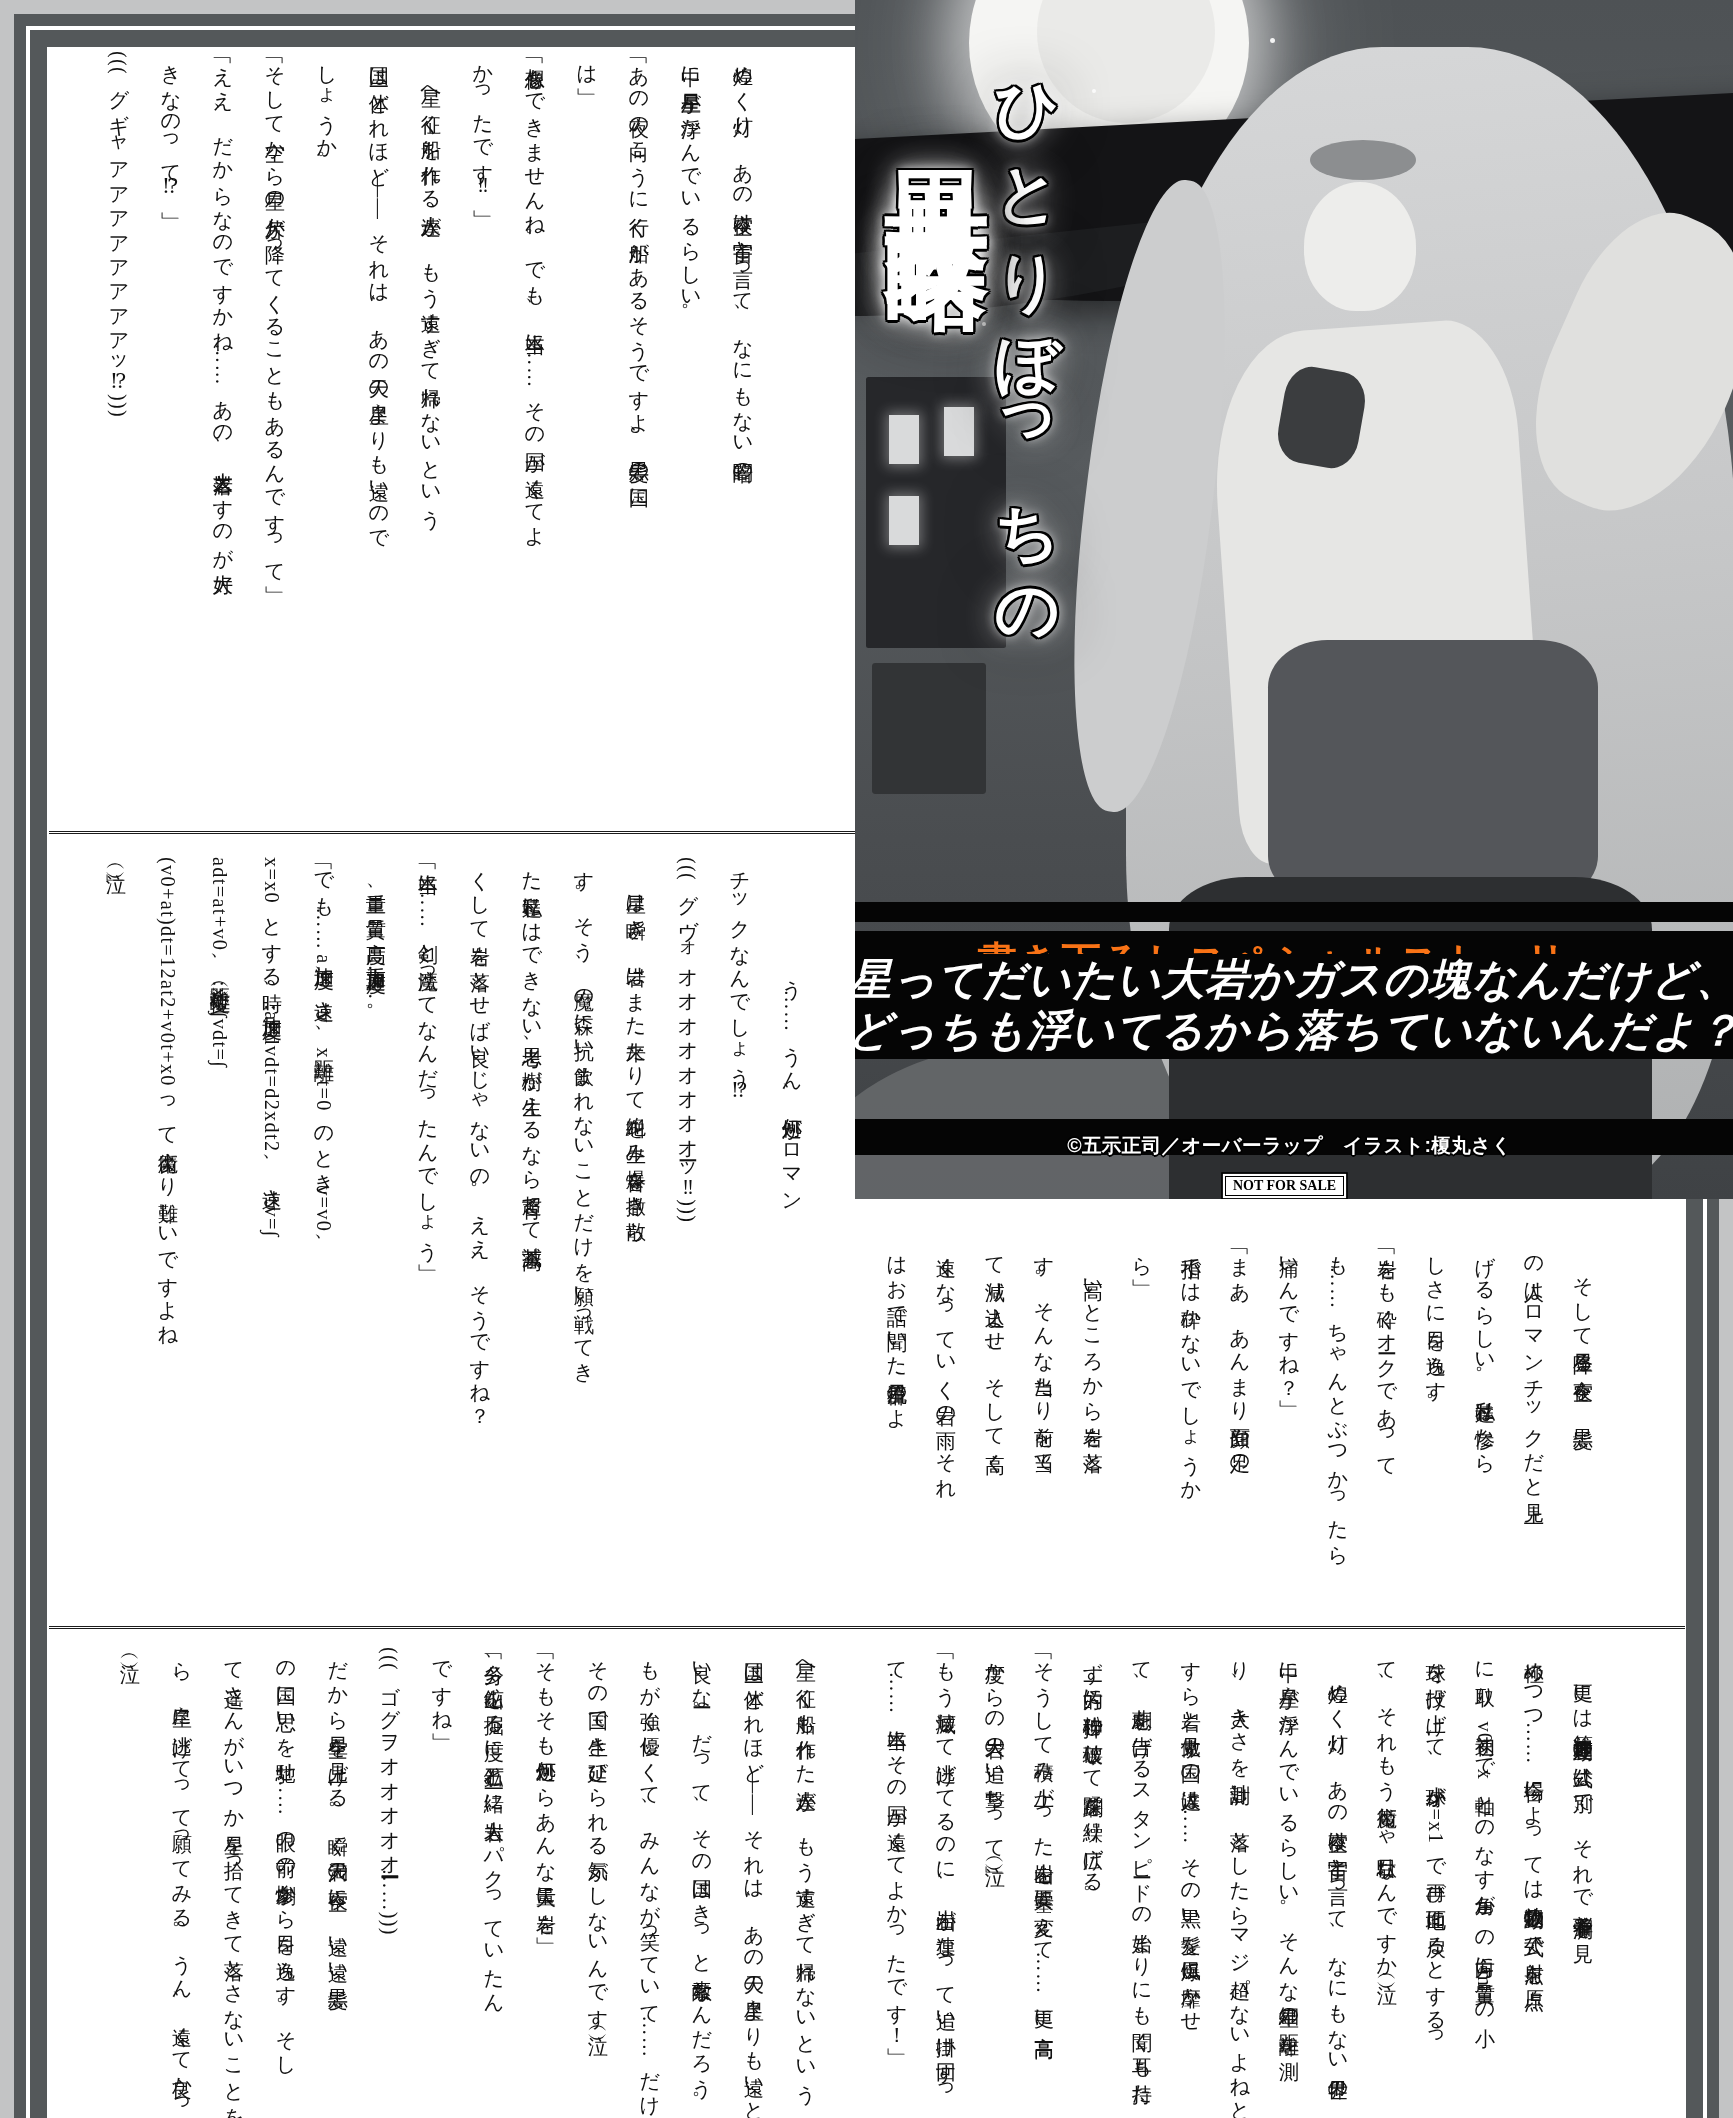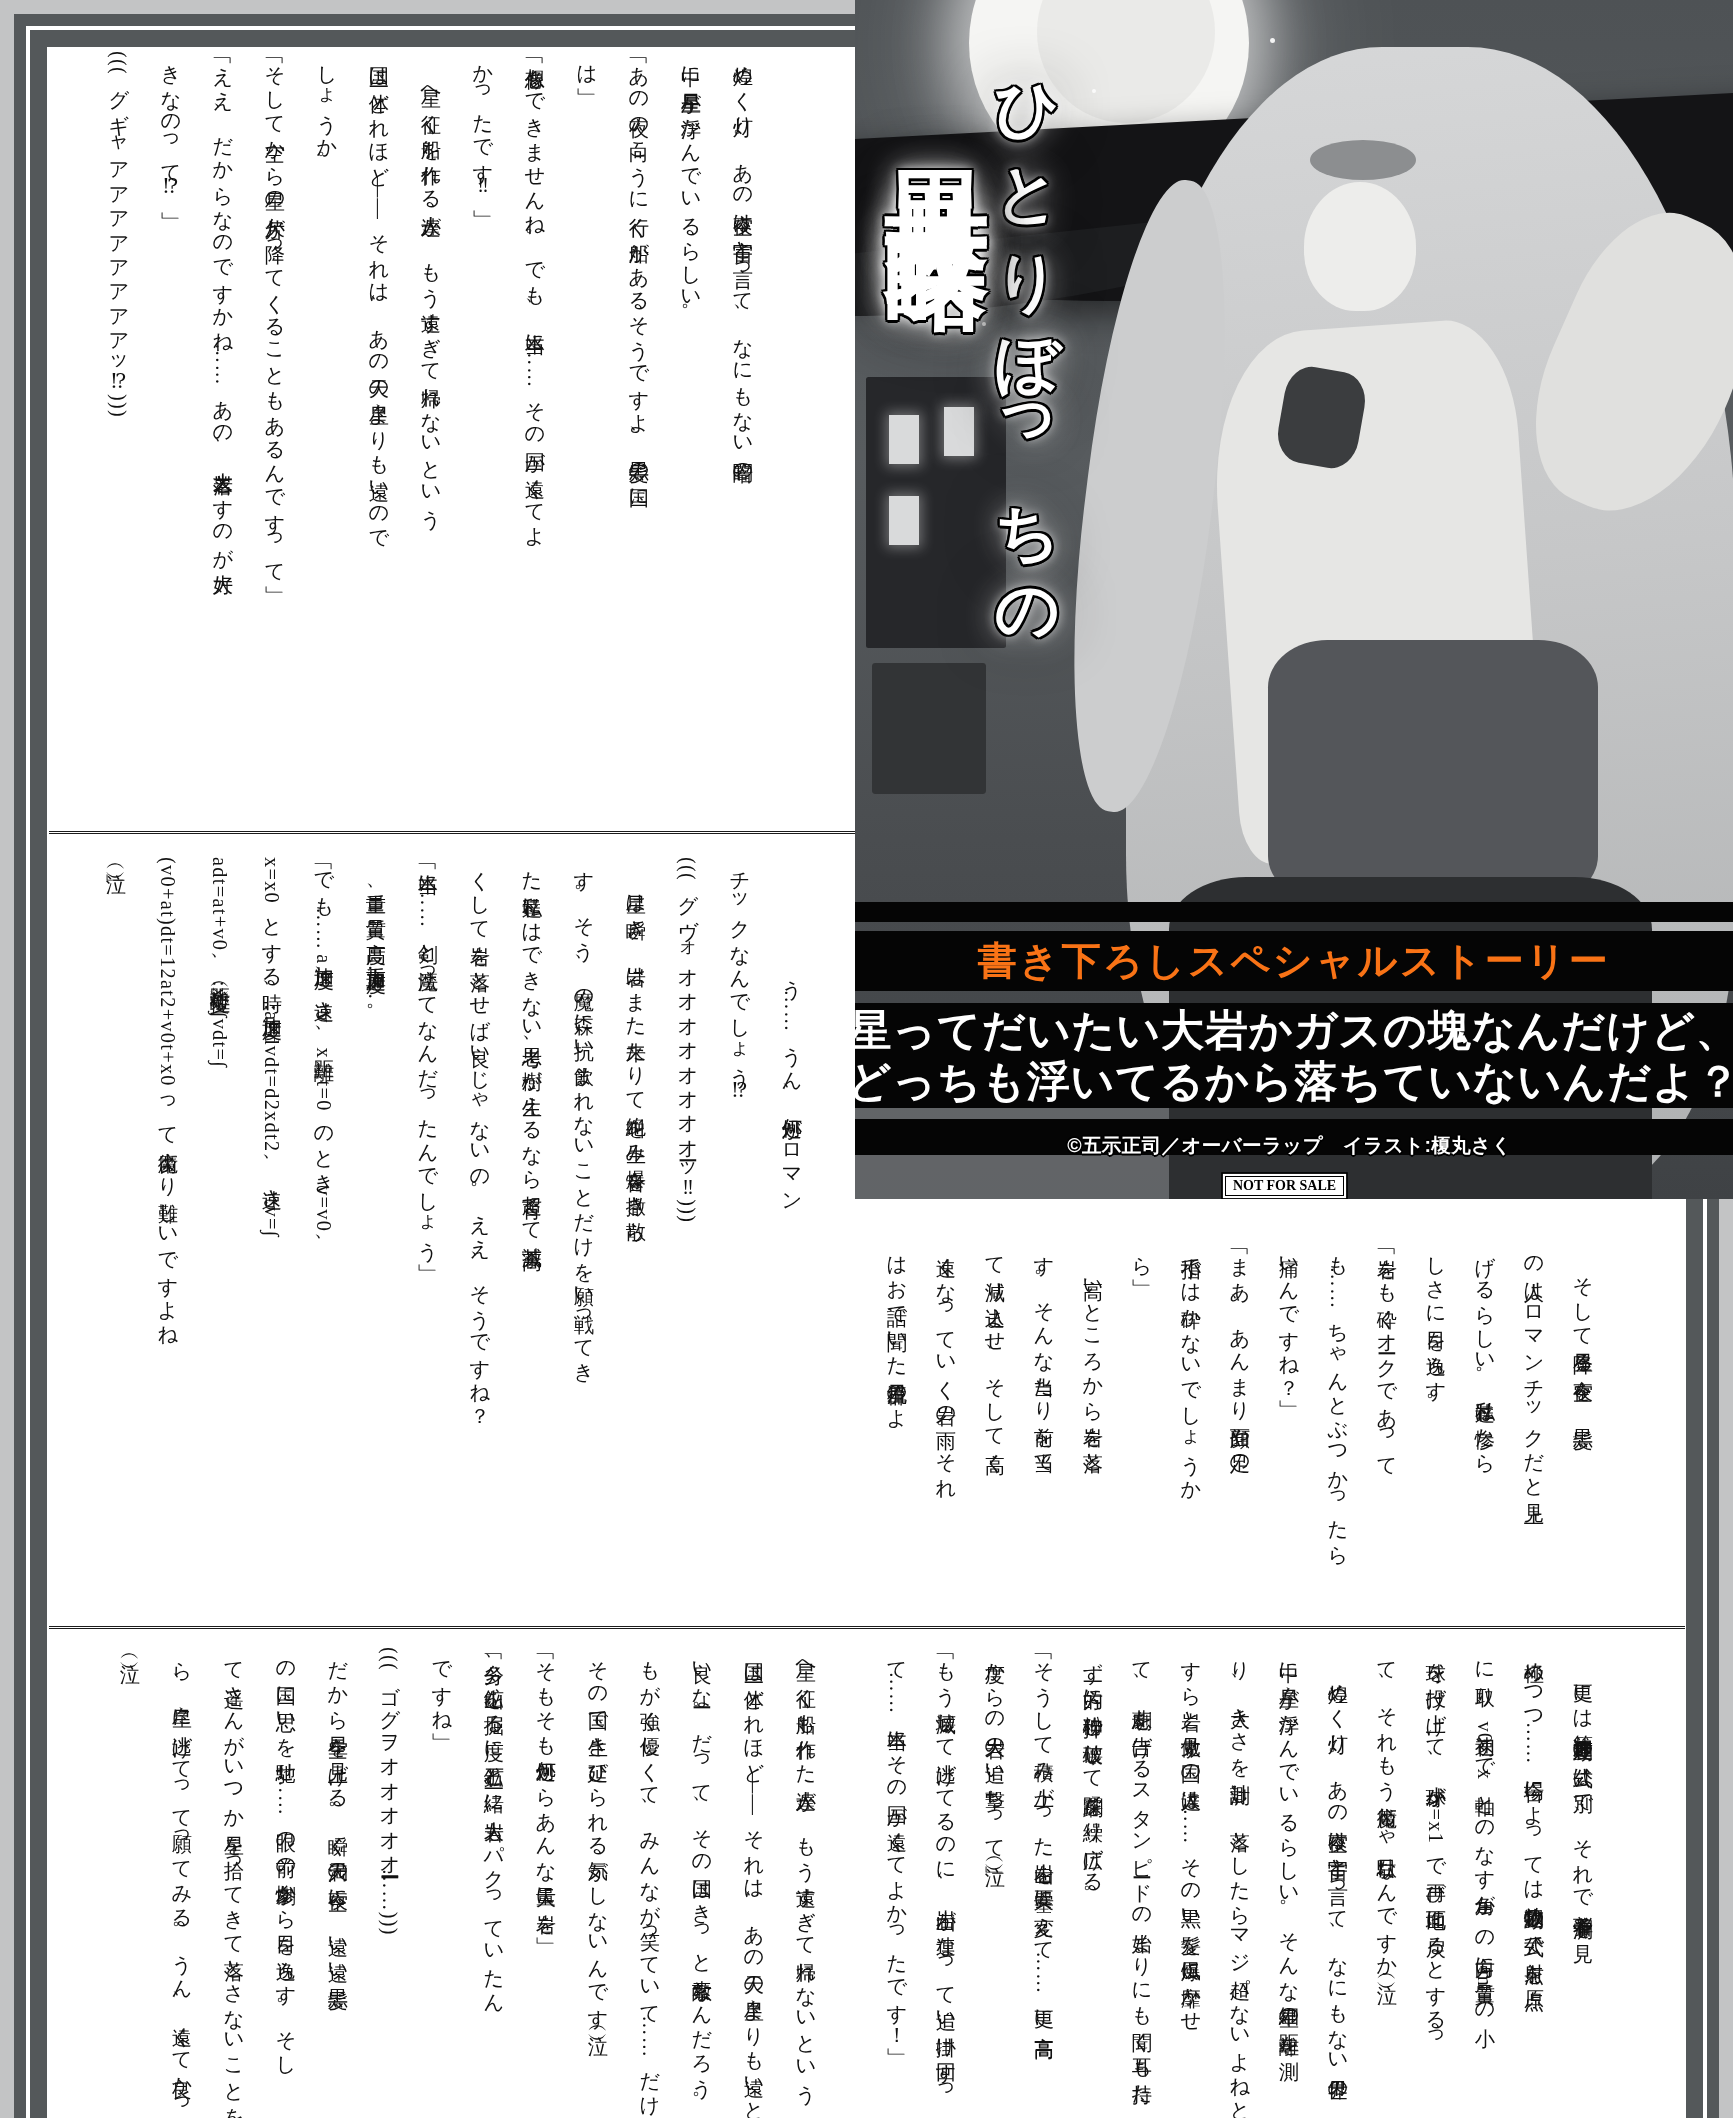--- a/index.html
+++ b/index.html
@@ -87,21 +87,21 @@
   #logo-script{left:140px;top:40px;font-size:64px;letter-spacing:11px;line-height:1;}
   #logo-main{left:30px;top:87px;font-size:105px;letter-spacing:15.3px;line-height:1;}
   
   .blackbar{left:0;width:878px;background:#050505;}
   #bar-top{top:902px;height:19.5px;}
   #headline-box{top:931px;height:60px;display:flex;align-items:center;justify-content:center;}
   #headline-box .txt{
     font-family:"Liberation Sans","DejaVu Sans",sans-serif;
     font-weight:bold;font-size:39px;color:#f97316;letter-spacing:2.5px;
   }
-  #title-box{top:1003px;height:105px;display:flex;flex-direction:column;align-items:center;justify-content:center;}
+  #title-box{top:954px;height:105px;display:flex;flex-direction:column;align-items:center;font-style:italic;}
   #title-box .line{
     font-family:"Liberation Sans","DejaVu Sans",sans-serif;
     font-weight:bold;font-size:43px;color:#ffffff;letter-spacing:0.8px;line-height:51px;white-space:nowrap;
   }
   #bar-bottom{top:1119px;height:36px;}
   
   #credits-row{
     left:0;top:1160px;width:869px;height:36px;
     display:flex;align-items:center;justify-content:flex-end;gap:17px;padding-right:7.6px;flex-direction:column;
   }

